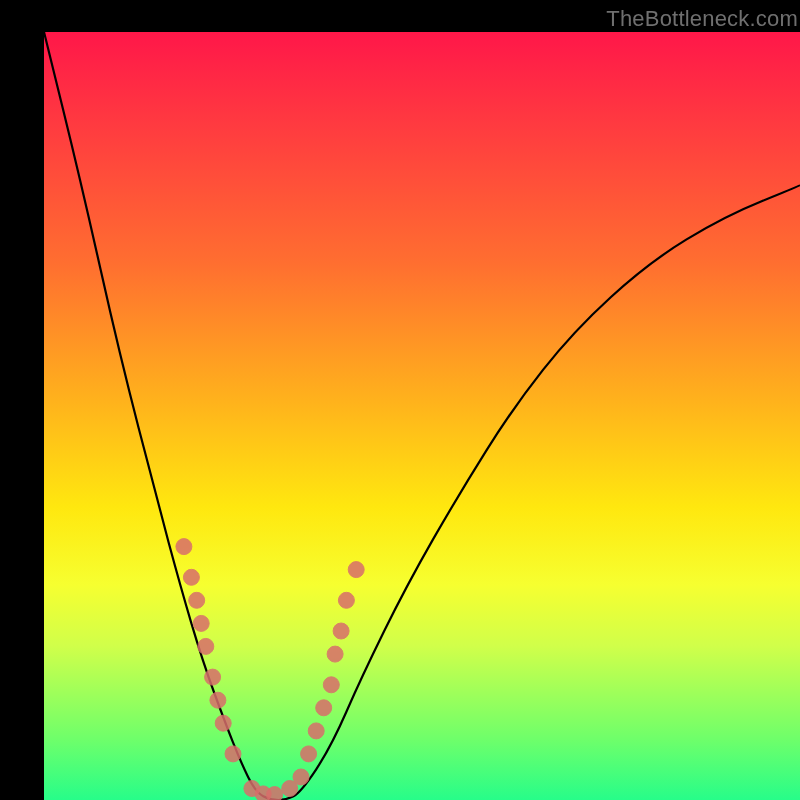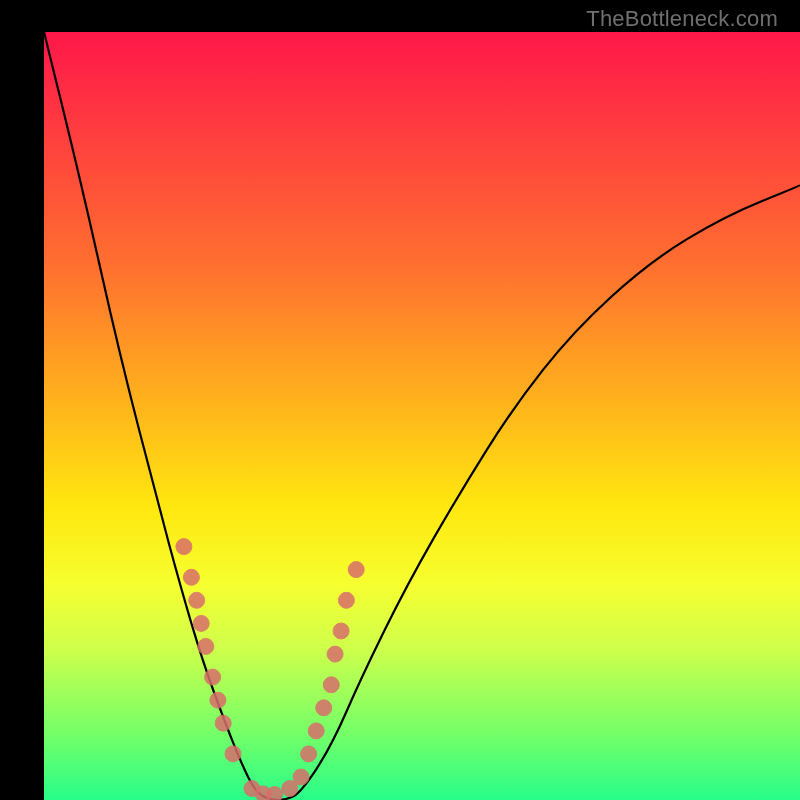--- a/index.html
+++ b/index.html
@@ -13,21 +13,21 @@
   }
   .frame {
     position: relative;
     width: 800px;
     height: 800px;
     background: #000;
   }
   .watermark {
     position: absolute;
     top: 6px;
-    right: 22px;
+    right: 2px;
     color: #6f6f6f;
     font-size: 22px;
     letter-spacing: 0.2px;
     font-weight: 500;
     z-index: 5;
   }
   .plot-area {
     position: absolute;
     left: 44px;
     top: 32px;

